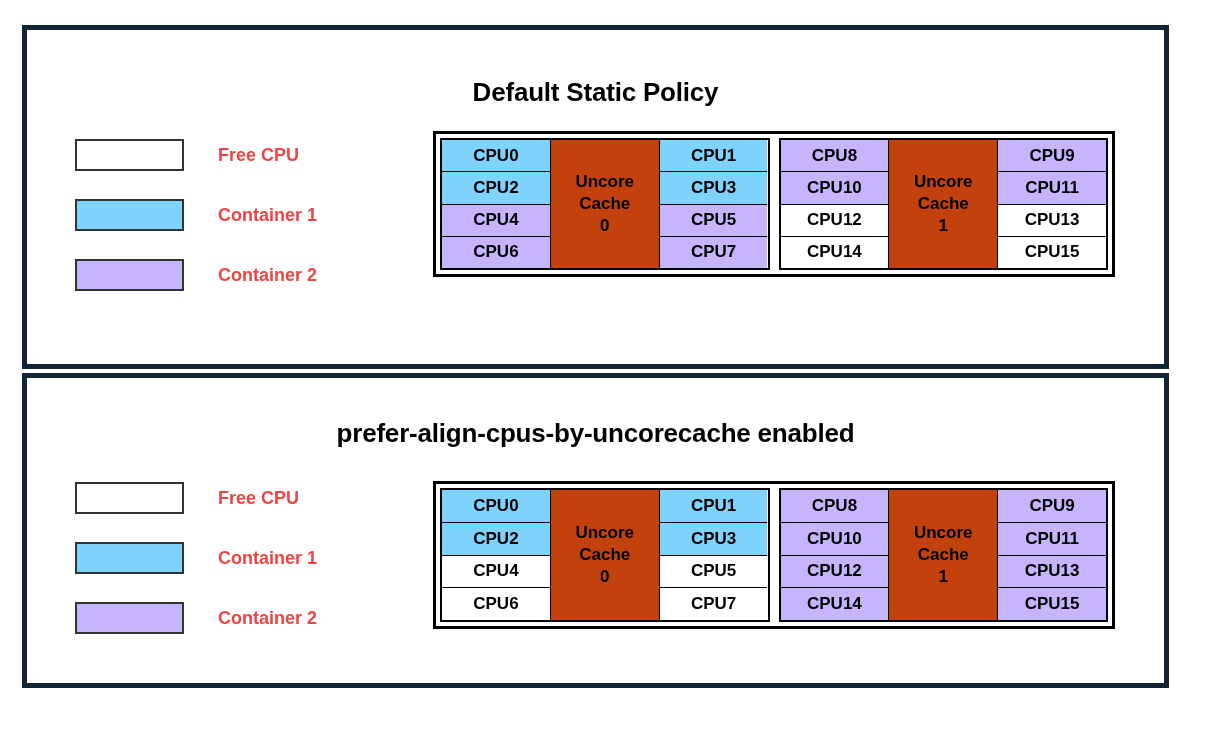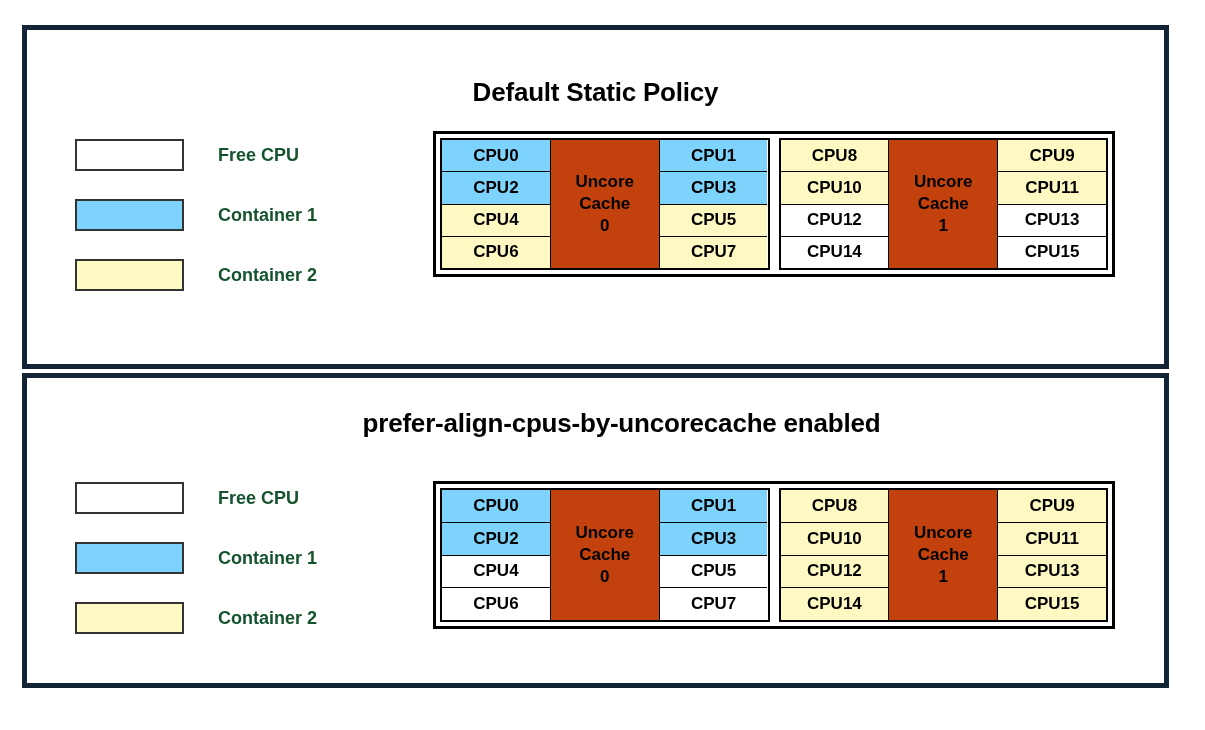--- a/index.html
+++ b/index.html
@@ -31,21 +31,21 @@
     left: 0;
     width: 100%;
     text-align: center;
     font-size: 26px;
     font-weight: bold;
     color: #000000;
     letter-spacing: -0.2px;
     white-space: nowrap;
   }
   #panel-0 .panel-title { top: 47px; }
-  #panel-1 .panel-title { top: 30px; margin-left: 26px; }
+  #panel-1 .panel-title { top: 40px; }
 
   
   .legend {
     position: absolute;
     left: 48px;
   }
   #panel-0 .legend { top: 95px; }
   #panel-1 .legend { top: 90px; }
 
   .legend-row {
@@ -57,21 +57,21 @@
     width: 109px;
     height: 32px;
     border: 2px solid #333333;
     box-sizing: border-box;
     flex: 0 0 auto;
   }
   .legend-label {
     margin-left: 34px;
     font-size: 18px;
     font-weight: bold;
-    color: #14532d;
+    color: #ef4444;
     white-space: nowrap;
   }
 
   
   .grid-outer {
     position: absolute;
     border: 3px solid #000000;
     background: #ffffff;
     box-sizing: border-box;
     padding: 4px;
@@ -121,21 +121,21 @@
     border-right: 1.5px solid #000000;
     font-size: 17px;
     font-weight: bold;
     color: #000000;
     line-height: 1.28;
     min-width: 0;
   }
 
   .fill-free { background: #ffffff; }
   .fill-c1   { background: #7dd3fc; }
-  .fill-c2   { background: #fef9c3; }
+  .fill-c2   { background: #c4b5fd; }
 </style>
 </head>
 <body>
 
 <div class="panel" id="panel-0">
   <div class="panel-title">Default Static Policy</div>
 
   <div class="legend">
     <div class="legend-row">
       <div class="legend-swatch fill-free"></div>

